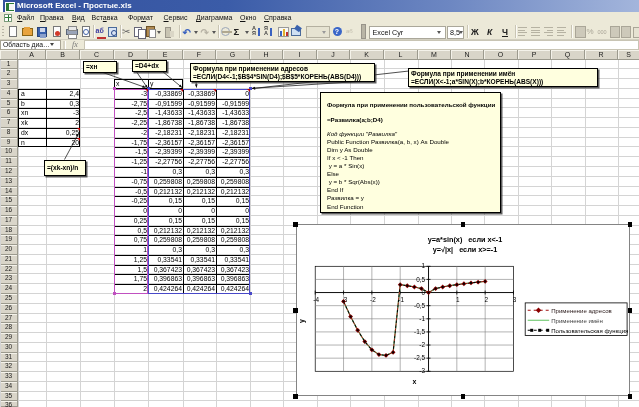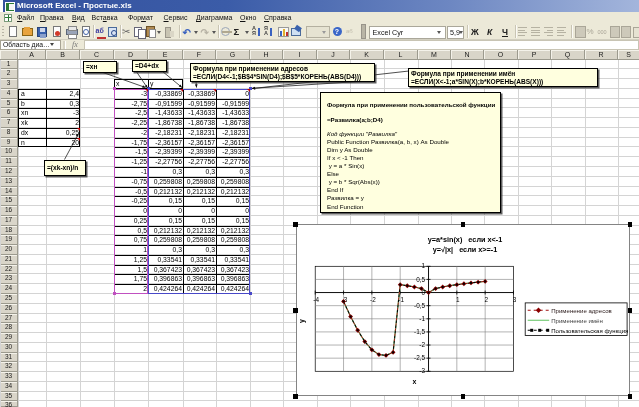--- a/index.html
+++ b/index.html
@@ -126,21 +126,21 @@
     <div class="ab" style="left:0;top:2px;width:10px;height:8px;background:#cfe0f2;border:1px solid #4a6a9a;box-sizing:border-box;"></div>
     <div class="ab" style="left:4px;top:0;width:6px;height:5px;background:#3a62ad;transform:rotate(35deg);"></div>
   </div>
 <div class="ab" style="left:305.5px;top:26px;width:24px;height:12px;background:#e6e3d2;border:1px solid #b4b0a0;box-sizing:border-box;"></div>
 <div class="dar" style="left:322px;top:30.5px;border-top-color:#999;"></div>
 <div class="ab" style="left:332.5px;top:26.5px;width:9px;height:9px;background:#3a66c8;border-radius:50%;color:#fff;font-size:7px;font-weight:bold;text-align:center;line-height:9.5px;">?</div>
 <div class="ab" style="left:346px;top:28px;font-size:6px;color:#c0bcac;">аб</div>
 <div class="ab" style="left:361px;top:24px;width:4.5px;height:14.5px;background:#b9b5a6;border:1px solid #98948a;box-sizing:border-box;"></div>
 <div class="ab" style="left:368.5px;top:25.5px;width:77px;height:13px;background:#fff;border:1px solid #aaa79a;box-sizing:border-box;font-size:7.2px;line-height:12px;padding-left:3px;color:#111;">Excel Cyr</div>
 <div class="dar" style="left:437px;"></div>
-<div class="ab" style="left:447px;top:25.5px;width:17px;height:13px;background:#fff;border:1px solid #aaa79a;box-sizing:border-box;font-size:7.2px;line-height:12px;padding-left:2px;color:#111;">5,9</div>
+<div class="ab" style="left:447px;top:25.5px;width:17px;height:13px;background:#fff;border:1px solid #aaa79a;box-sizing:border-box;font-size:7.2px;line-height:12px;padding-left:2px;color:#111;">8,5</div>
 <div class="dar" style="left:459px;"></div>
 <div class="sep" style="left:466.5px;"></div>
 <div class="ab" style="left:471px;top:27px;font-size:8.5px;font-weight:bold;color:#1a1a1a;">Ж</div>
 <div class="ab" style="left:487px;top:27px;font-size:8.5px;font-weight:bold;font-style:italic;color:#1a1a1a;">К</div>
 <div class="ab" style="left:502px;top:27px;font-size:8.5px;font-weight:bold;text-decoration:underline;color:#1a1a1a;">Ч</div>
 <div class="sep" style="left:514.5px;"></div>
 <div class="tbtn" style="left:517.5px;top:25.5px;width:11px;height:12.5px;">
     <div class="ab" style="left:0.5px;top:1.5px;width:9px;height:1.2px;background:#b6b2a2;"></div>
     <div class="ab" style="left:0.5px;top:4.0px;width:6.5px;height:1.2px;background:#b6b2a2;"></div>
     <div class="ab" style="left:0.5px;top:6.5px;width:9px;height:1.2px;background:#b6b2a2;"></div>

